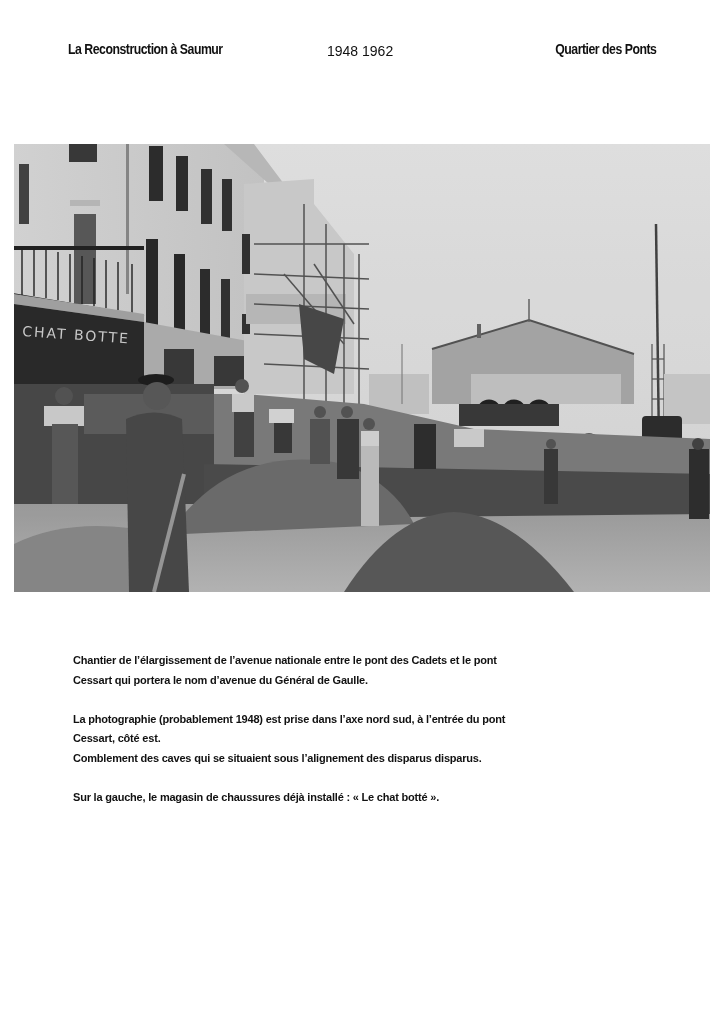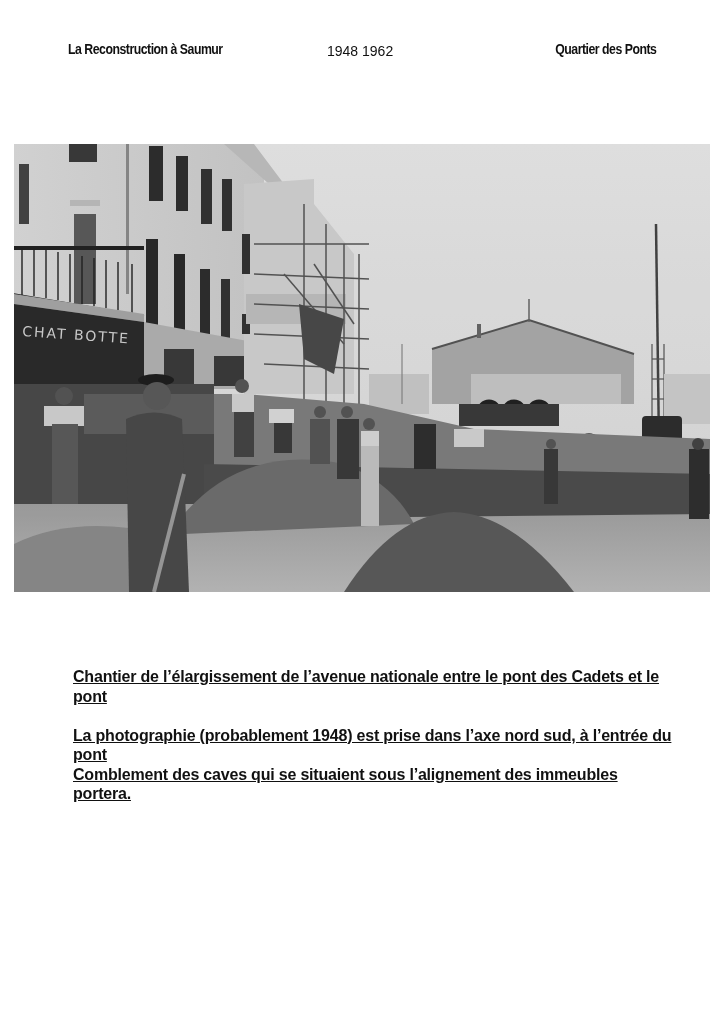--- a/index.html
+++ b/index.html
@@ -4,22 +4,22 @@
 <style>
   html, body { margin: 0; padding: 0; background: #ffffff; }
   body { width: 724px; height: 1024px; position: relative; overflow: hidden;
          font-family: "Liberation Sans", sans-serif; color: #111; }
   .hdr { position: absolute; top: 40px; font-size: 15px; white-space: nowrap; }
   .hdr-left { left: 68px; font-weight: bold; letter-spacing: -0.6px; transform: scaleX(0.82); transform-origin: left center; }
   .hdr-mid { left: 327px; top: 43px; font-size: 14px; font-weight: normal; }
   .hdr-right { right: 68px; font-weight: bold; letter-spacing: -0.6px; transform: scaleX(0.82); transform-origin: right center; }
   .photo { position: absolute; left: 14px; top: 144px; width: 696px; height: 448px; overflow: hidden; background: #dcdcdc; }
   .photo svg { display: block; }
-  .caption { position: absolute; left: 73px; top: 667px; width: 600px; font-size: 16px; font-weight: bold;
-             line-height: 19.5px; letter-spacing: -0.2px; text-decoration: underline; }
+  .caption { position: absolute; left: 73px; top: 651px; width: 600px; font-size: 11px; font-weight: bold;
+             line-height: 19.5px; letter-spacing: -0.2px; }
   .caption p { margin: 0; }
   .caption .gap { height: 19.5px; }
 </style>
 </head>
 <body>
 
 <div class="hdr hdr-left">La Reconstruction à Saumur</div>
 <div class="hdr hdr-mid">1948 1962</div>
 <div class="hdr hdr-right">Quartier des Ponts</div>
 
@@ -188,17 +188,20 @@
       <rect x="400" y="280" width="22" height="45" fill="#2f2f2f"></rect>
       <rect x="440" y="285" width="30" height="18" fill="#d0d0d0"></rect>
     </g>
 
     <rect width="696" height="448" fill="#000" opacity="0.03"></rect>
   </svg>
 </div>
 
 <div class="caption">
   <p>Chantier de l’élargissement de l’avenue nationale entre le pont des Cadets et le pont</p>
+  <p>Cessart qui portera le nom d’avenue du Général de Gaulle.</p>
   <div class="gap"></div>
   <p>La photographie (probablement 1948) est prise dans l’axe nord sud, à l’entrée du pont</p>
-  <p>Comblement des caves qui se situaient sous l’alignement des immeubles portera.</p>
+  <p>Cessart, côté est.</p>
+  <p>Comblement des caves qui se situaient sous l’alignement des disparus disparus.</p>
   <div class="gap"></div>
+  <p>Sur la gauche, le magasin de chaussures déjà installé : «  Le chat botté  ».</p>
 </div>
 
 </body></html>

